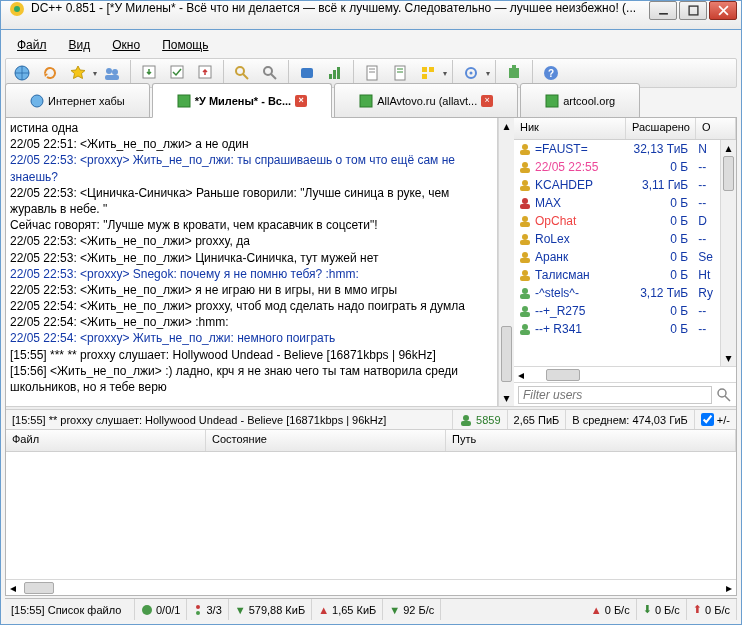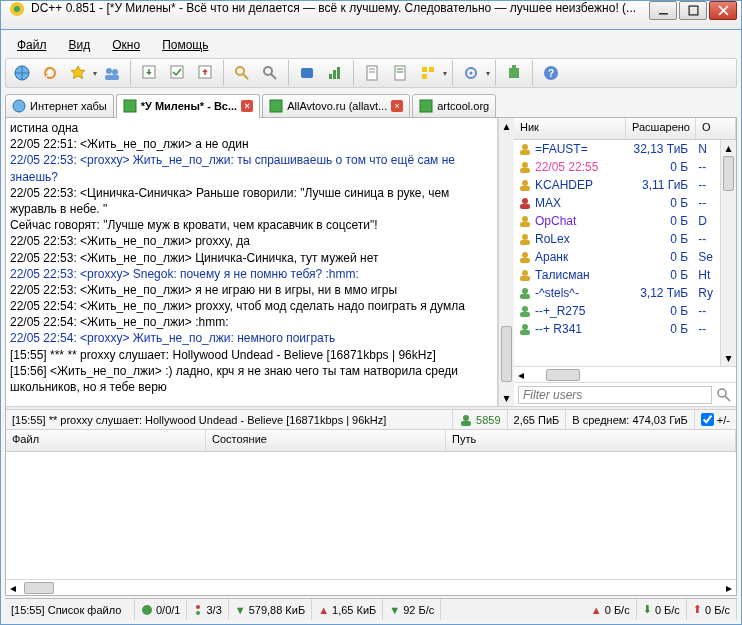--- a/index.html
+++ b/index.html
@@ -20,21 +20,21 @@
   .menubar .menu { padding: 2px 10px; text-decoration: underline; text-decoration-color: transparent; }
   .menubar .menu span.u { text-decoration: underline; }
 
   .toolbar { height: 30px; background: linear-gradient(#fdfdfd,#e8e8e8); border: 1px solid #cfcfcf; border-radius: 2px; display: flex; align-items: center; gap: 2px; padding: 1px 3px; margin-top: 2px; }
   .tb, .tbsep { height: 26px; }
   .tb { width: 26px; display: flex; align-items: center; justify-content: center; border: 1px solid transparent; border-radius: 2px; }
   .tbsep { width: 1px; background: #c8c8c8; margin: 0 3px; }
   .tb svg { width: 18px; height: 18px; }
 
   .tabs { height: 26px; display: flex; align-items: flex-end; gap: 2px; margin-top: 4px; }
-  .tab { height: 24px; background: linear-gradient(#fdfdfd,#e9e9e9); border: 1px solid #b5b5b5; border-radius: 3px 3px 0 0; display: flex; align-items: center; gap: 4px; padding: 0 6px; font-size: 11px; position: relative; }
+  .tab { height: 35px; background: linear-gradient(#fdfdfd,#e9e9e9); border: 1px solid #b5b5b5; border-radius: 3px 3px 0 0; display: flex; align-items: center; gap: 4px; padding: 0 24px; font-size: 11px; position: relative; }
   .tab.active { background: #fff; border-bottom-color: #fff; font-weight: bold; }
   .tab .closex { width: 12px; height: 12px; background: #d94b3a; border-radius: 2px; display: flex; align-items: center; justify-content: center; color: #fff; font-size: 9px; line-height: 1; }
   .tab .hubicon { width: 14px; height: 14px; }
 
   .mainarea { flex: 1; display: flex; flex-direction: column; border: 1px solid #b5b5b5; background: #fff; margin-top: -1px; }
 
   .hubview { display: flex; height: 288px; }
   .chat { flex: 1; overflow-y: auto; padding: 2px 4px; line-height: 1.35; border-right: 1px solid #d0d0d0; position: relative; }
   .chat .line { white-space: normal; word-wrap: break-word; }
   .chat .blue { color: #1238a8; }
@@ -343,21 +343,21 @@
                 </div>
                 <div class="sharecell">0 Б</div>
                 <div class="ocell">--</div>
               </div>
               <div class="userrow">
                 <div class="nickcell">
                   <svg class="usericon" viewBox="0 0 14 14">
                     <circle cx="7" cy="5" r="3" fill="#d8a828"></circle>
                     <rect x="2" y="8" width="10" height="5" rx="2" fill="#d8a828"></rect>
                   </svg>
-                  <span style="color:#6d28d9">OpChat</span>
+                  <span style="color:#ef4444">OpChat</span>
                 </div>
                 <div class="sharecell">0 Б</div>
                 <div class="ocell">D</div>
               </div>
               <div class="userrow">
                 <div class="nickcell">
                   <svg class="usericon" viewBox="0 0 14 14">
                     <circle cx="7" cy="5" r="3" fill="#d8a828"></circle>
                     <rect x="2" y="8" width="10" height="5" rx="2" fill="#d8a828"></rect>
                   </svg>

